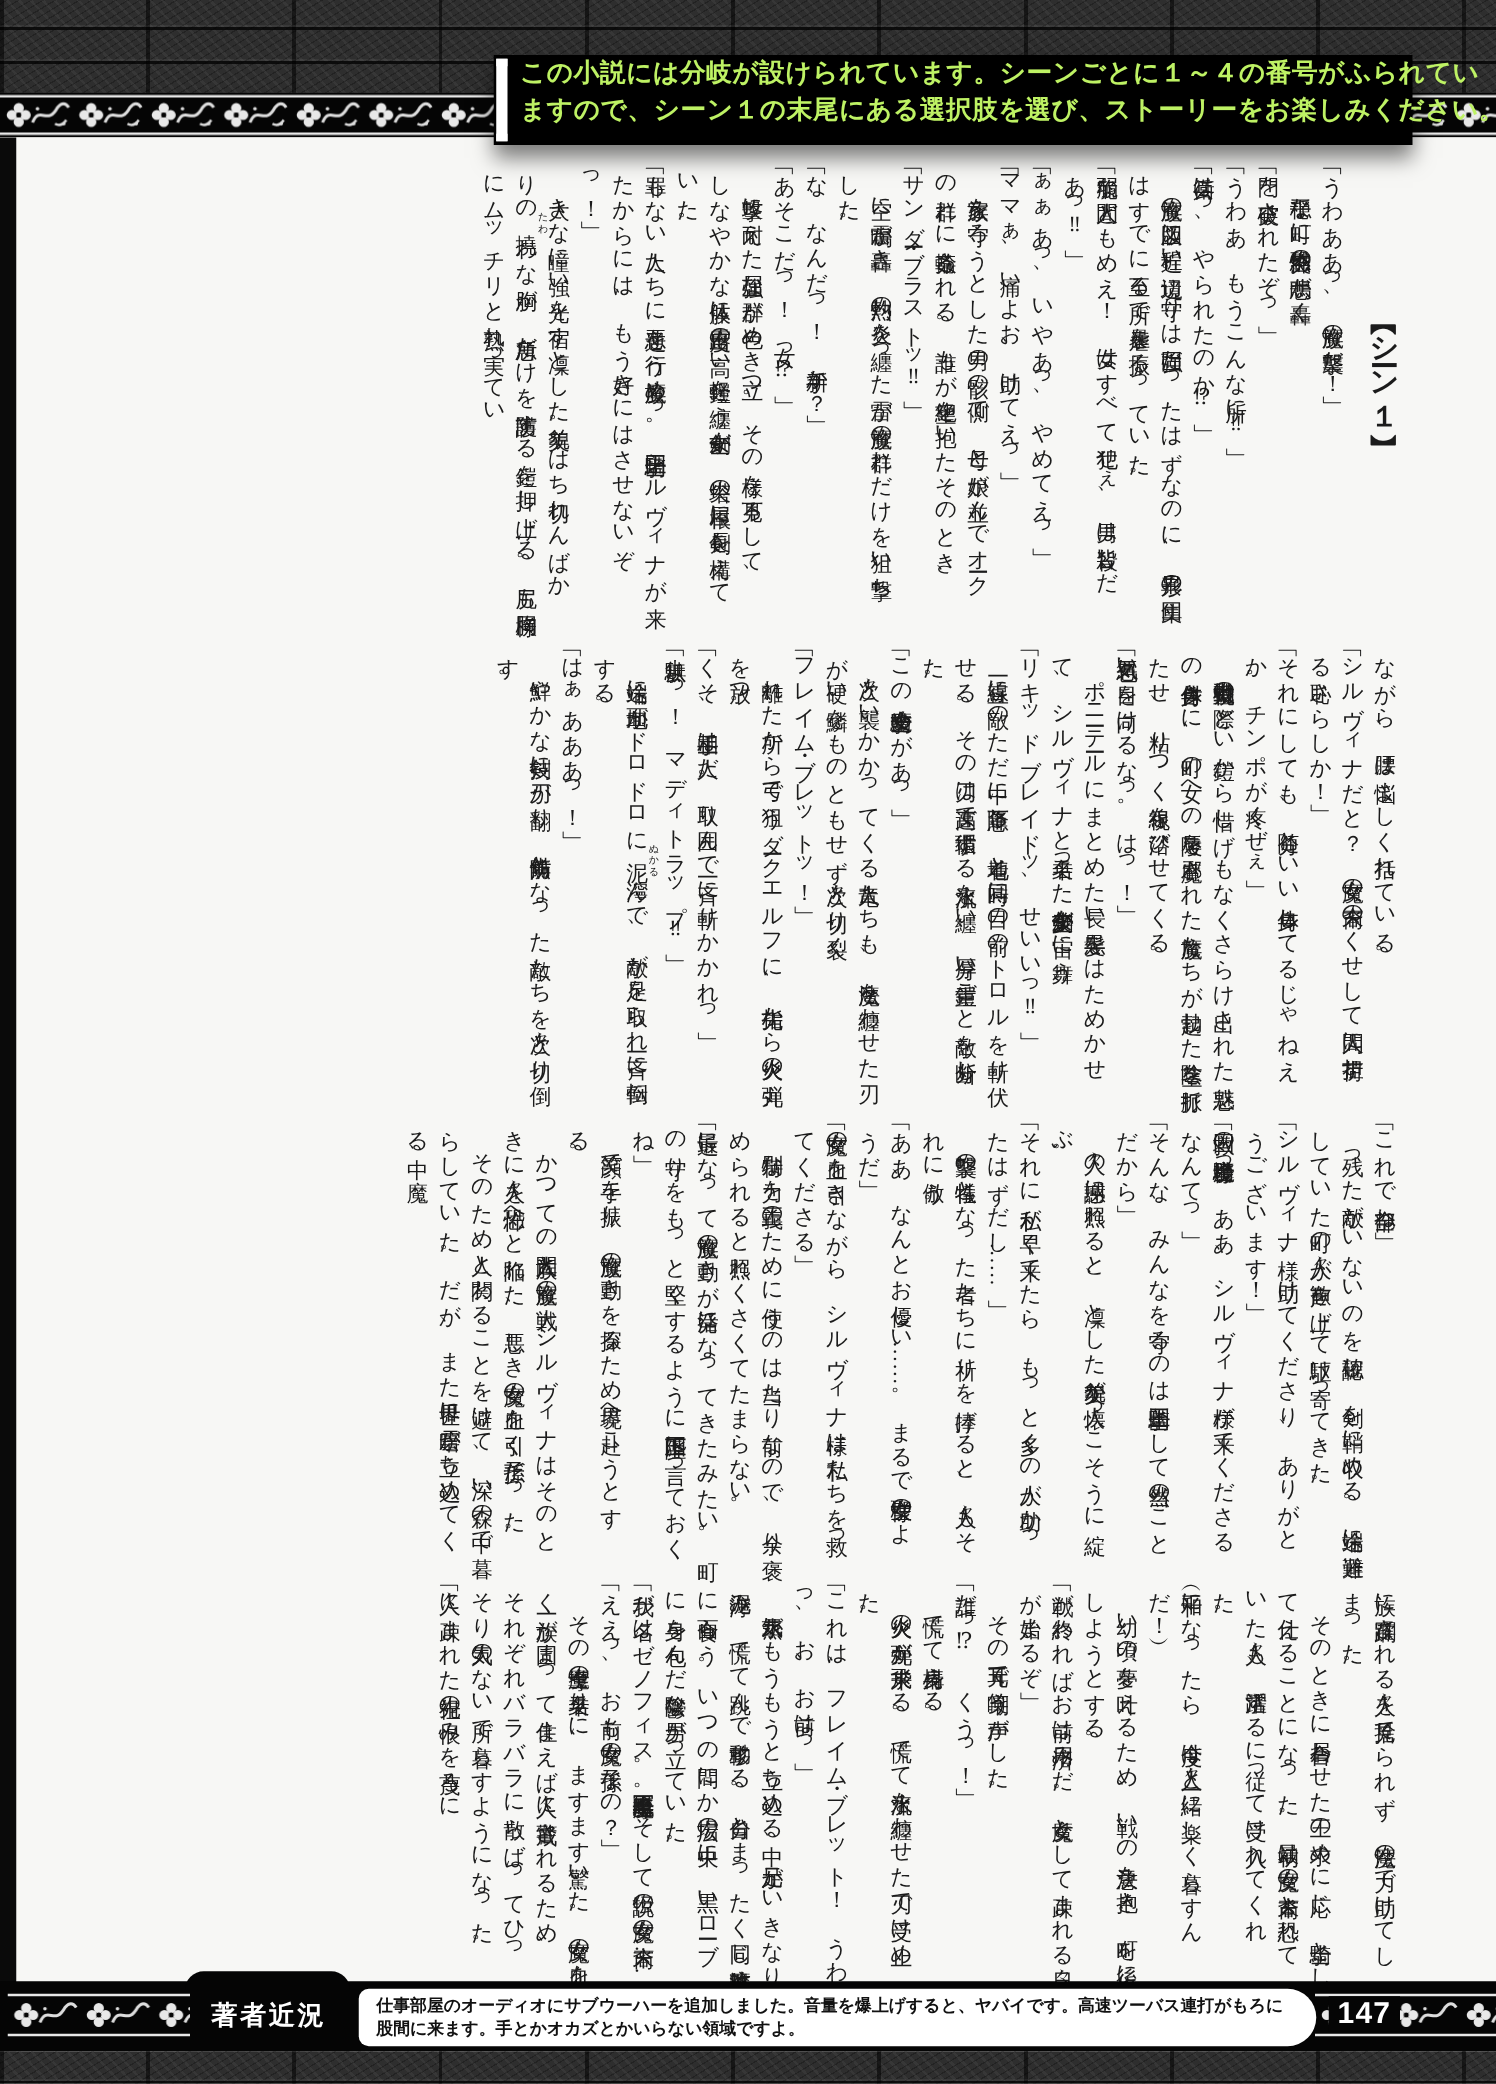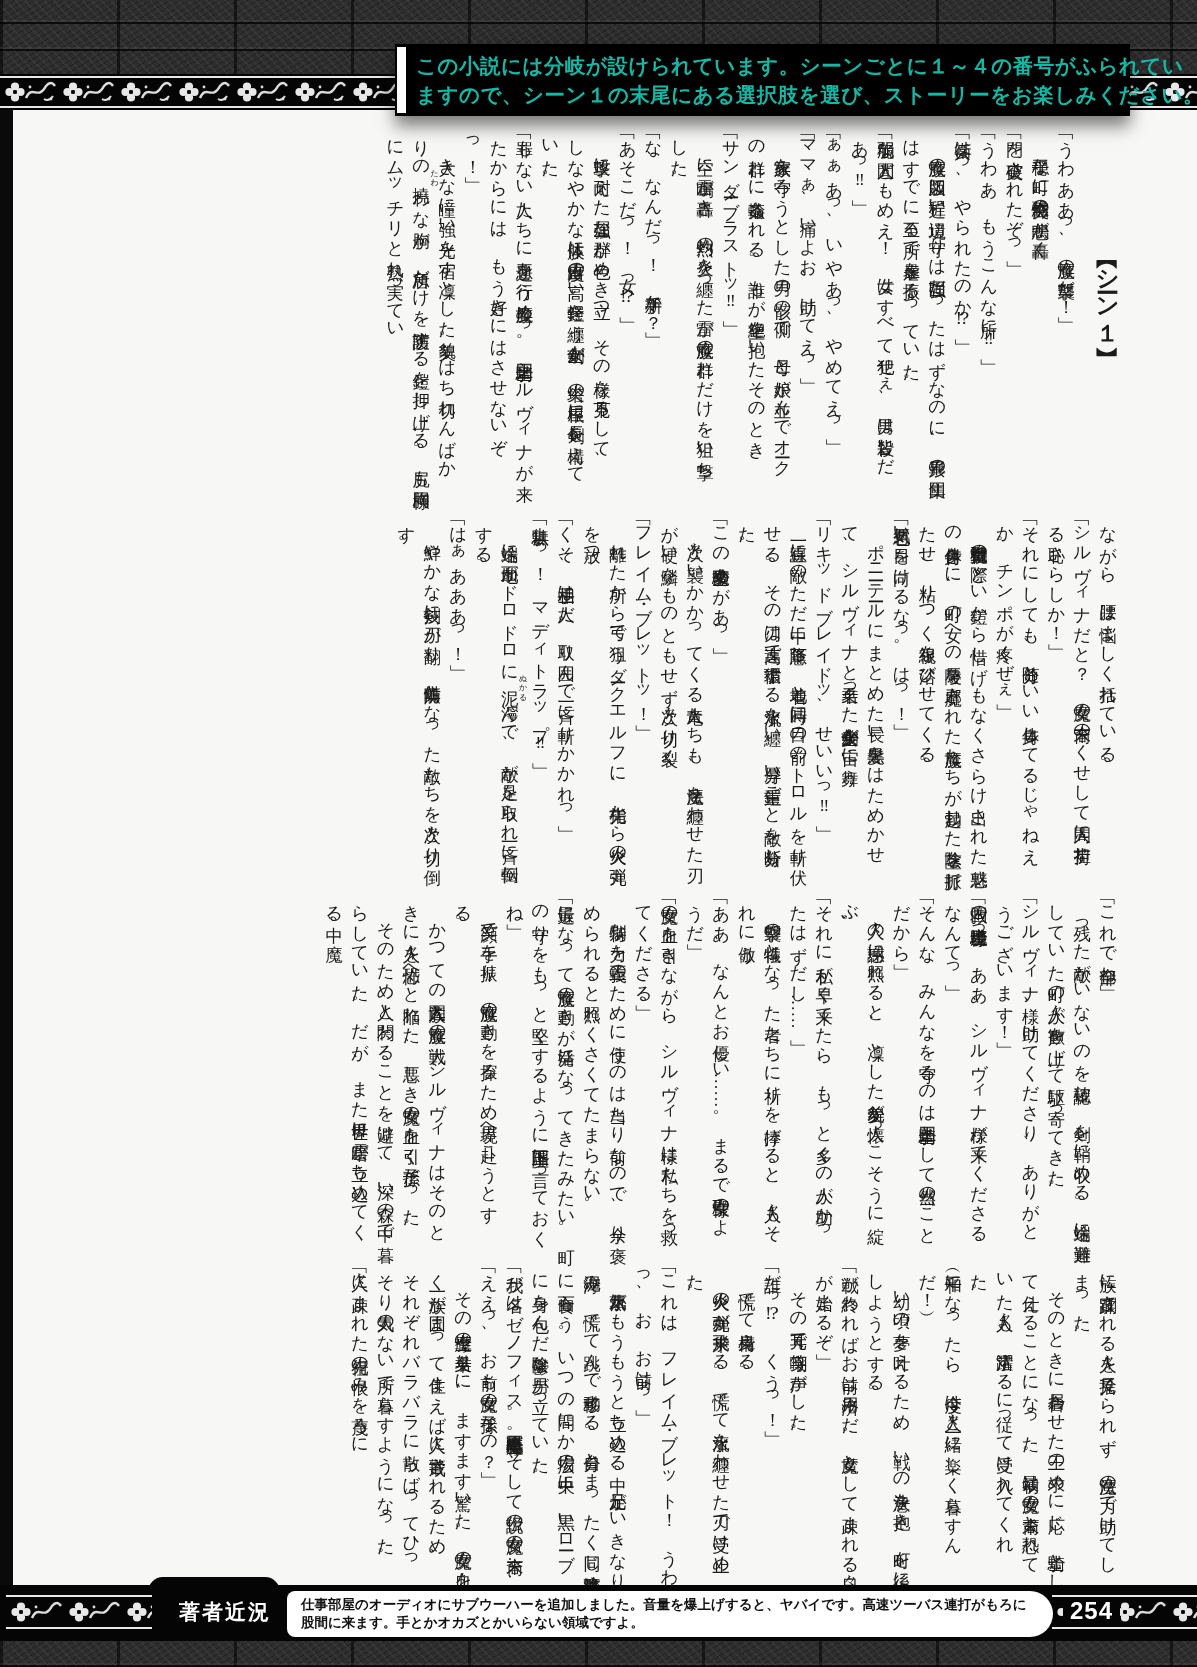--- a/index.html
+++ b/index.html
@@ -24,21 +24,21 @@
   .ornament{position:absolute;display:block;}
   .orn-top{left:0;top:74px;width:1197px;height:36px;box-shadow:0 7px 9px rgba(0,0,0,.38);}
   .orn-bl{left:6px;top:1592px;width:146px;height:40px;}
   .orn-br{left:1052px;top:1592px;width:145px;height:40px;}
   
   .paper{position:absolute;left:0;top:110px;width:1197px;height:1475px;background:#f7f7f5;}
   .edge-strip{position:absolute;left:0;top:110px;width:13px;height:1531px;background:#0a0a0a;}
   
   .notice{
     position:absolute;left:395px;top:44px;width:735px;height:72px;z-index:5;
-    background:#000;color:#14b8a6;display:flex;align-items:center;
+    background:#000;color:#bef264;display:flex;align-items:flex-start;
     box-shadow:0 10px 16px rgba(0,0,0,.5);
   }
   .bracket{align-self:stretch;width:13px;margin:3px 2px;}
   .bracket.l{border-left:9px solid #fff;border-top:6px solid #fff;border-bottom:6px solid #fff;}
   .notice-text{
     flex:1;padding:0 8px;
     font-family:"Liberation Sans","DejaVu Sans",sans-serif;font-weight:bold;
     font-size:20.5px;line-height:29px;letter-spacing:.5px;white-space:nowrap;
   }
   
@@ -56,21 +56,21 @@
   #band-0{top:128px;height:352px;}
   #band-1{top:514px;height:350px;}
   #band-2{top:893px;height:352px;}
   #band-3{top:1262px;height:320px;}
   
   .author-bar{position:absolute;left:0;top:1585px;width:1197px;height:56px;background:#050505;}
   .author-tab{position:absolute;left:148px;top:1577px;width:132px;height:64px;background:#050505;border-radius:15px 15px 0 0;}
   .author-label{
     position:absolute;left:159px;top:1598px;width:112px;z-index:3;
     color:#fff;font-family:"Liberation Sans","DejaVu Sans",sans-serif;
-    font-weight:bold;font-size:21px;letter-spacing:2px;text-align:right;
+    font-weight:bold;font-size:21px;letter-spacing:2px;text-align:center;
   }
   .author-box{
     position:absolute;left:287px;top:1591px;width:766px;height:46px;z-index:3;
     background:#fff;border-radius:8px 23px 23px 8px;box-sizing:border-box;
     display:flex;align-items:center;padding:12px 14px;
     font-family:"Liberation Sans","DejaVu Sans",sans-serif;font-weight:bold;
     font-size:13.5px;line-height:18px;color:#111;
   }
   .page-number{
     position:absolute;left:1063px;top:1597px;z-index:4;
@@ -228,17 +228,17 @@
         <circle cx="30" cy="15" r="1.4" fill="#dddddd"></circle>
       </pattern>
     </defs>
     <rect width="145" height="40" fill="url(#pat-c)"></rect>
   </svg>
 
   <div class="author-label">著者近況</div>
   <div class="author-box">
     <span>仕事部屋のオーディオにサブウーハーを追加しました。音量を爆上げすると、ヤバイです。高速ツーバス連打がもろに股間に来ます。手とかオカズとかいらない領域ですよ。</span>
   </div>
-  <div class="page-number">254</div>
+  <div class="page-number">147</div>
 
   <div class="brick bottom"></div>
 
 </div>
 
 </body></html>

